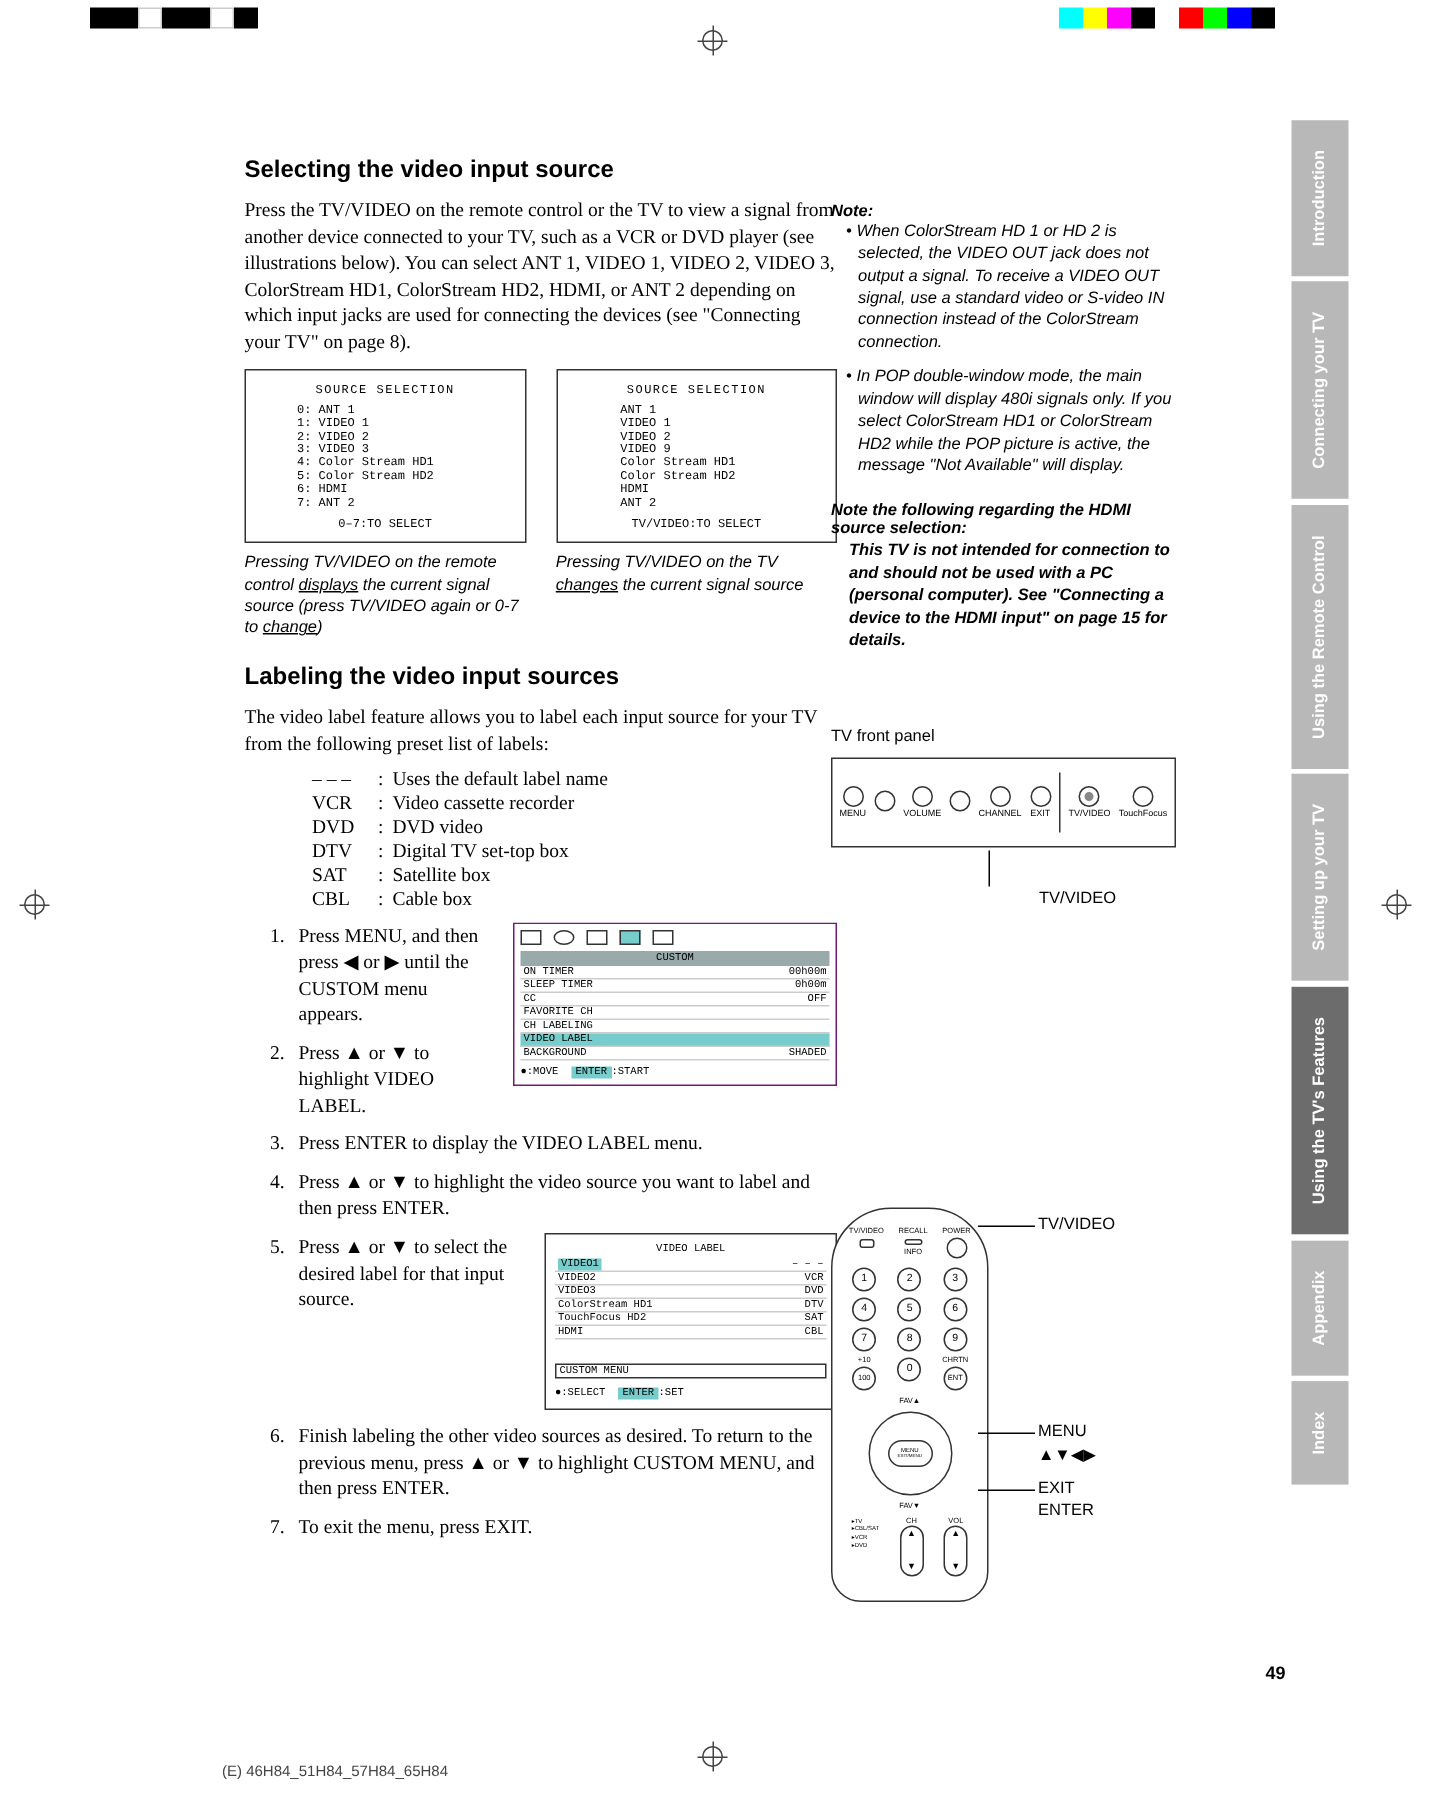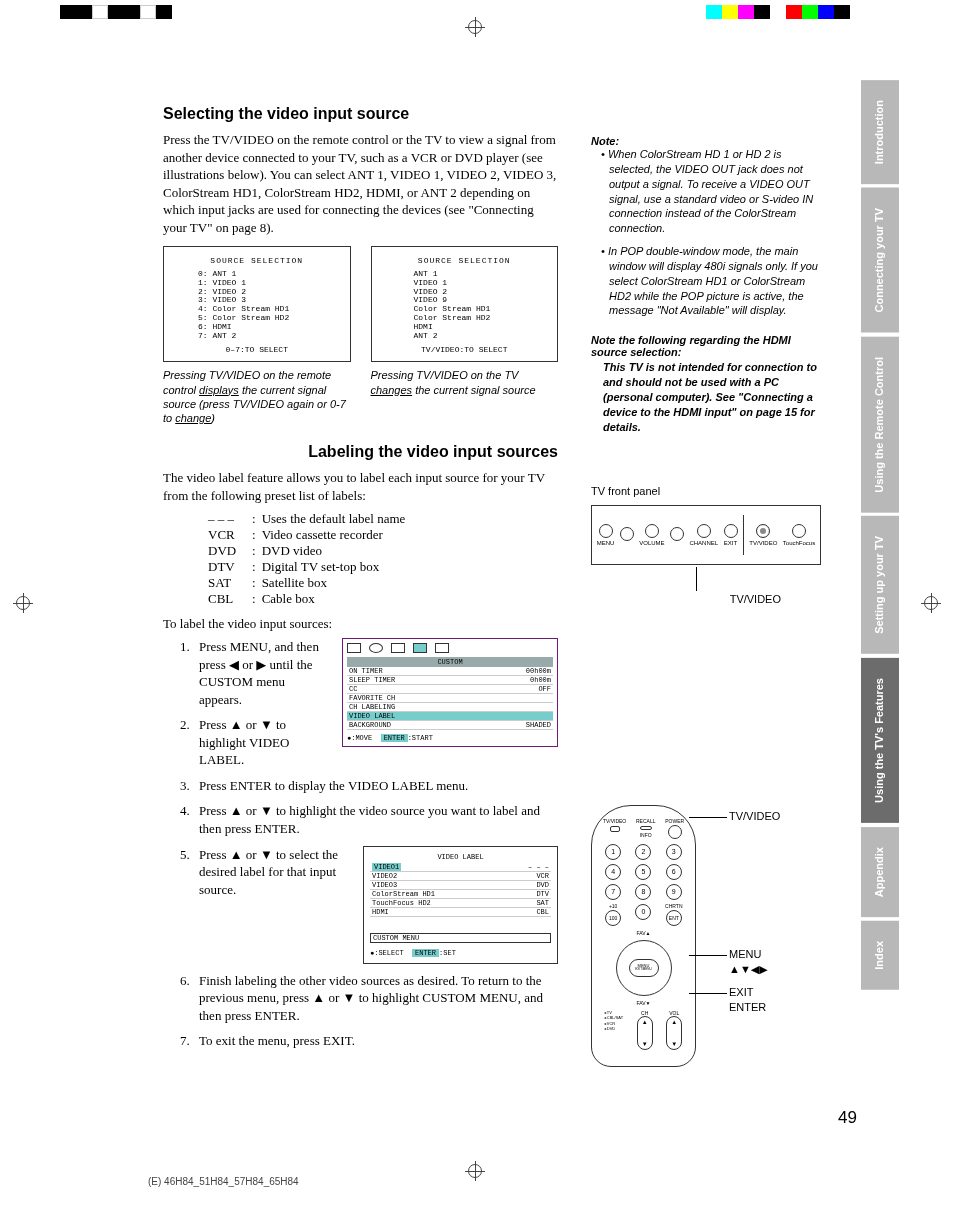--- a/index.html
+++ b/index.html
@@ -6,21 +6,21 @@
   body {
     width: 954px;
     height: 1206px;
     font-family: Georgia, 'Times New Roman', serif;
     font-size: 13px;
     color: #000;
     background: #fff;
     position: relative;
   }
   .main-col { position: absolute; left: 163px; top: 105px; width: 395px; }
-  .right-col { position: absolute; left: 591px; top: 135px; width: 230px; font-family: Arial, sans-serif; font-size: 11px; }
+  .right-col { position: absolute; left: 554px; top: 135px; width: 230px; font-family: Arial, sans-serif; font-size: 11px; }
   .tabs { position: absolute; right: 48px; top: 80px; width: 45px; }
   .tab {
     writing-mode: vertical-rl;
     transform: rotate(180deg);
     font-family: Arial, sans-serif;
     font-size: 11px;
     font-weight: bold;
     color: #fff;
     background: #b8b8b8;
     padding: 20px 6px;
@@ -109,21 +109,21 @@
   .remote .rrow { display: flex; justify-content: space-around; margin: 2px 0; }
   .remote .rlabel { font-size: 5px; text-align: center; }
   .remote .menu-ring {
     width: 56px; height: 56px; border: 1px solid #333; border-radius: 50%; margin: 4px auto;
     display: flex; align-items: center; justify-content: center; position: relative;
   }
   .remote .menu-ctr { width: 30px; height: 18px; border: 1px solid #333; border-radius: 9px; font-size: 4px; display: flex; flex-direction: column; align-items: center; justify-content: center; line-height: 1; }
   .remote .rocker { width: 16px; height: 34px; border: 1px solid #333; border-radius: 8px; display: flex; flex-direction: column; align-items: center; justify-content: space-between; padding: 2px 0; font-size: 6px; }
   .callout-line { position: absolute; border-top: 1px solid #000; }
   .callout-label { position: absolute; font-family: Arial, sans-serif; font-size: 11px; }
-  .pagenum { position: absolute; right: 97px; top: 1108px; font-family: Arial, sans-serif; font-weight: normal; font-size: 17px; }
+  .pagenum { position: absolute; right: 97px; top: 1108px; font-family: Arial, sans-serif; font-weight: bold; font-size: 12px; }
   .footer { position: absolute; left: 148px; top: 1176px; font-family: Arial, sans-serif; font-size: 10px; color: #444; }
   .colorbar { position: absolute; top: 5px; display: flex; }
   .colorbar div { width: 16px; height: 14px; }
   .regmark {
     position: absolute;
     width: 14px; height: 14px;
     border: 1px solid #444; border-radius: 50%;
   }
   .regmark::before, .regmark::after {
     content: ''; position: absolute; background: #444;
@@ -208,21 +208,21 @@
             <div>ANT 2</div>
         </div>
         <div>TV/VIDEO:TO SELECT</div>
       </div>
       <div class="caption">
         <span>Pressing TV/VIDEO on the TV </span><u>changes</u><span> the current signal source</span>
       </div>
     </div>
   </div>
 
-  <h2 style="margin-top:18px;text-align:right;">Labeling the video input sources</h2>
+  <h2 style="margin-top:18px;">Labeling the video input sources</h2>
   <p>The video label feature allows you to label each input source for your TV from the following preset list of labels:</p>
 
   <div class="label-list">
     <div>
         <span class="code">– – –</span>
         <span>: </span>
         <span>Uses the default label name</span>
       </div>
     <div>
         <span class="code">VCR</span>
@@ -244,21 +244,20 @@
         <span>: </span>
         <span>Satellite box</span>
       </div>
     <div>
         <span class="code">CBL</span>
         <span>: </span>
         <span>Cable box</span>
       </div>
   </div>
 
-  <p>To label the video input sources:</p>
 
   <div style="overflow:hidden;">
     <div class="custom-screen">
       <div class="head-icons">
           <div class="hi"></div>
           <div class="hi" style="border-radius:50%"></div>
           <div class="hi"></div>
           <div class="hi" style="background:#7cc"></div>
           <div class="hi"></div>
         </div>

